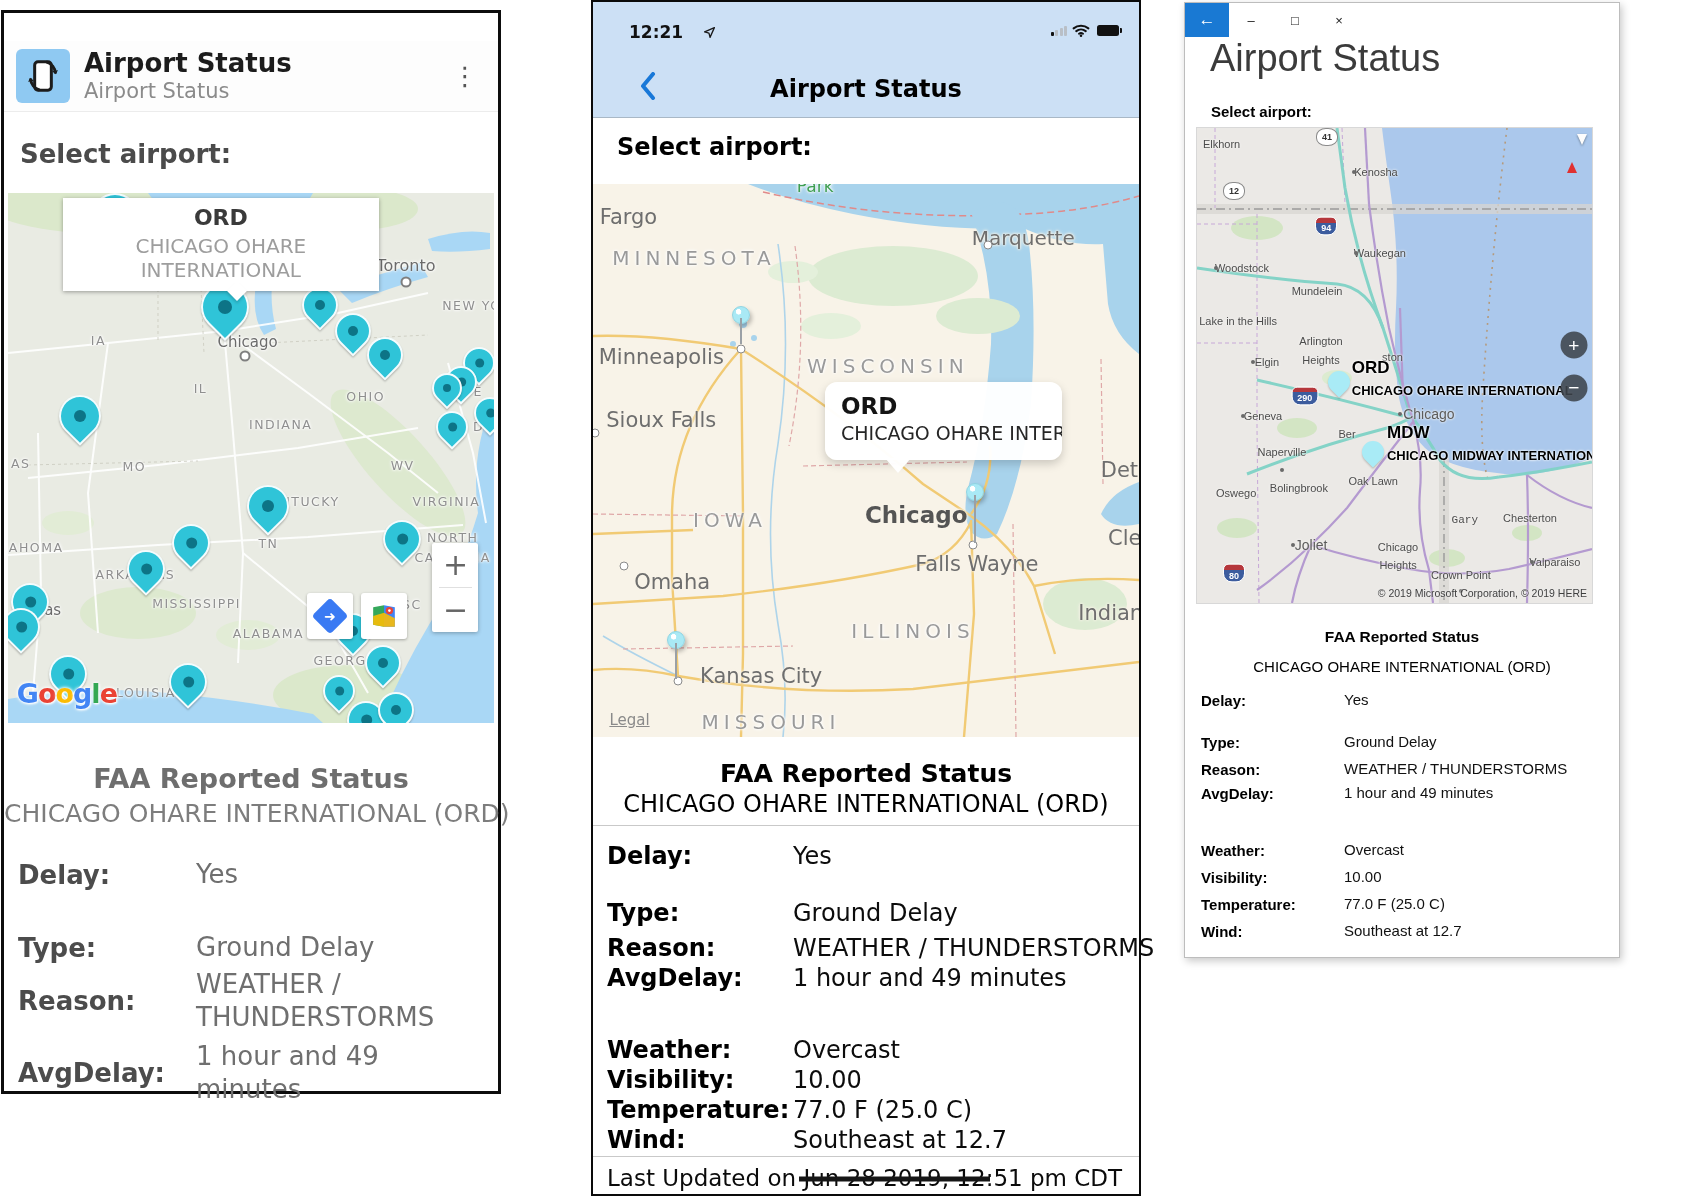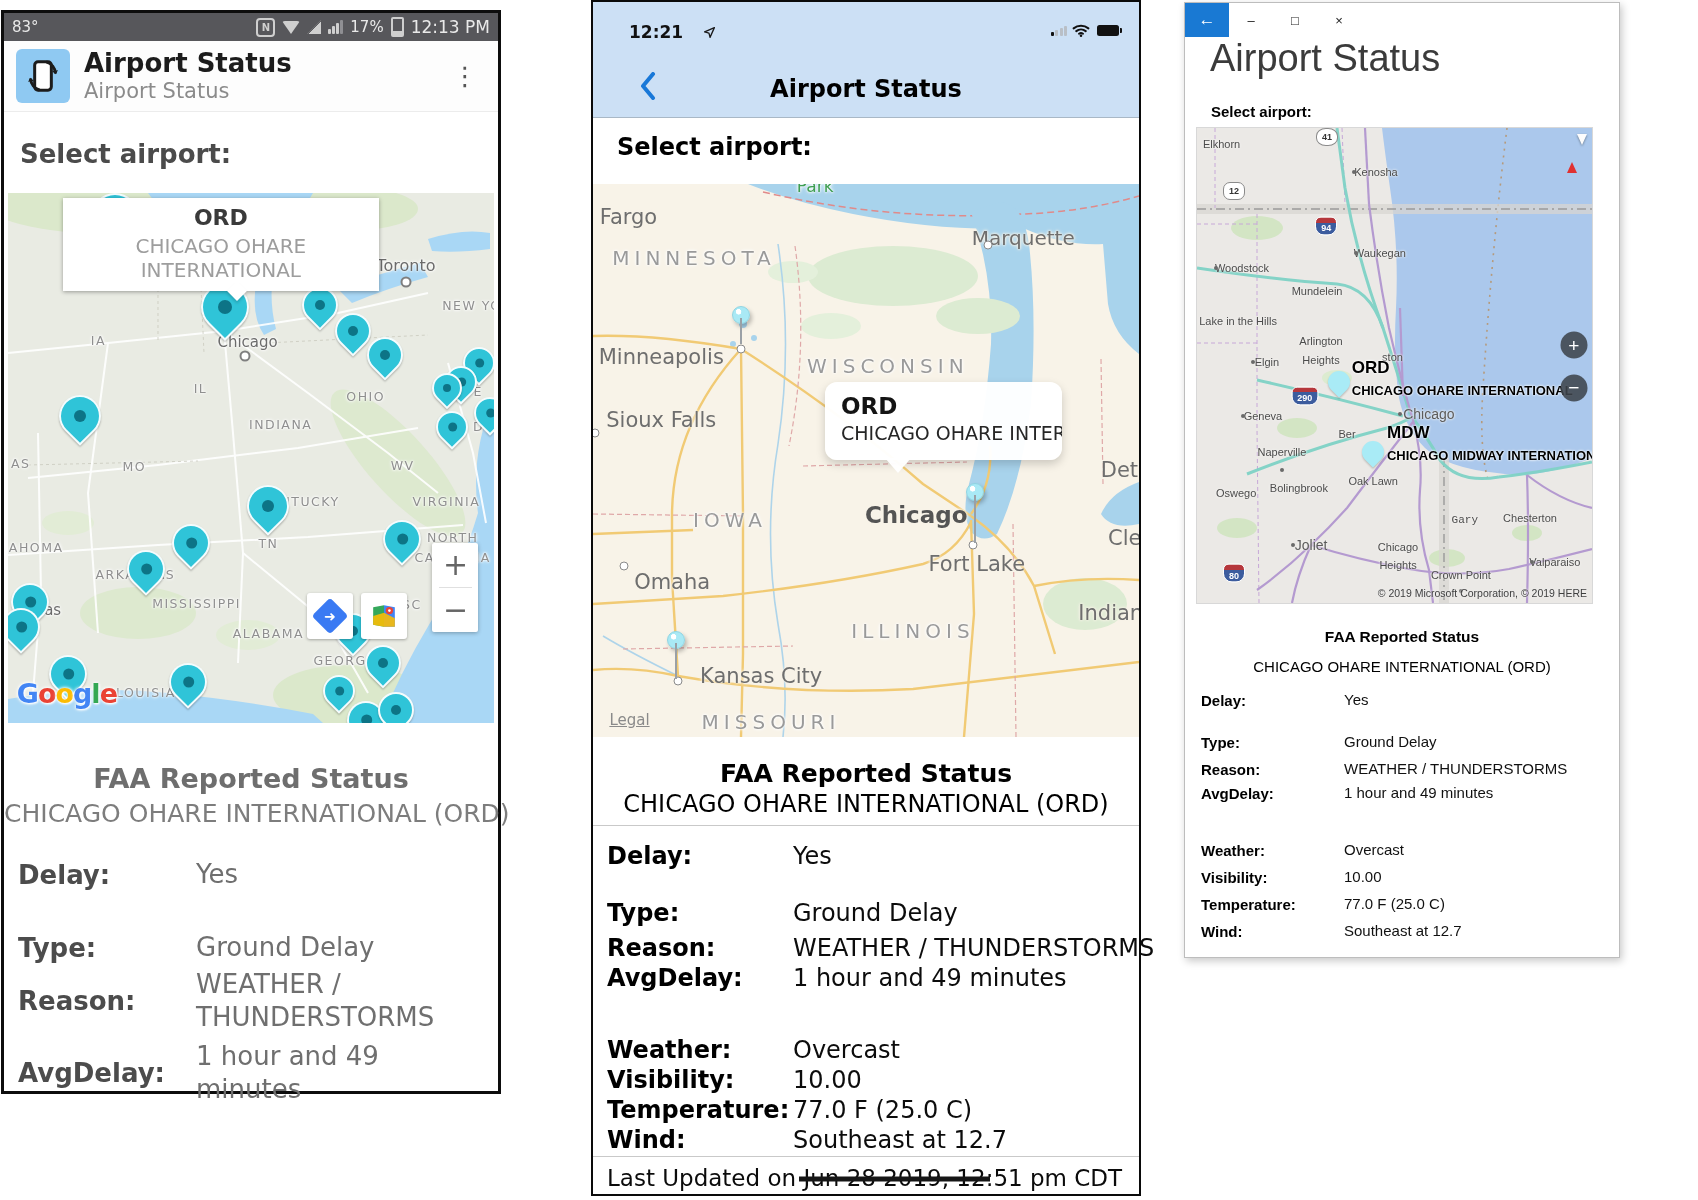--- a/index.html
+++ b/index.html
@@ -185,42 +185,20 @@
   .win .drows-a .drow:nth-of-type(3){margin-top:7px;}
   .win .drows-a .drow:nth-of-type(4){margin-top:4px;}
   .win .drows-b .drow + .drow{margin-top:7px;}
 </style>
 </head>
 <body>
 
 <div class="canvas">
 
   <section class="panel android">
-    <div class="a-status">
-      <span>83°</span>
-      <span class="sp"></span>
-      <span class="a-ic nfc">N</span>
-      <span class="a-ic">
-          <span class="wifi-a"></span>
-        </span>
-      <span class="a-ic">
-          <span class="slashic"></span>
-        </span>
-      <span class="a-ic sig">
-          <i></i>
-          <i></i>
-          <i></i>
-          <i></i>
-        </span>
-      <span class="a-ic">17%</span>
-      <span class="a-ic">
-          <span class="batt-a"></span>
-        </span>
-      <span class="a-time">12:13 PM</span>
-    </div>
     <div class="a-header">
       <span class="appicon">
         <svg width="40" height="40" viewBox="0 0 24 24">
             <rect x="7" y="3.5" width="10" height="17" rx="2" fill="#fff" stroke="#1c1c1c" stroke-width="1.8"></rect>
             <path d="M4.5 13.5 a 8 8 0 0 0 5.5 7" fill="none" stroke="#1c1c1c" stroke-width="1.8"></path>
             <path d="M19.5 10.5 a 8 8 0 0 0 -5.5 -7" fill="none" stroke="#1c1c1c" stroke-width="1.8"></path>
             <path d="M3 15.5 l1.5 -2.5 l2 2 z" fill="#1c1c1c"></path>
             <path d="M21 8.5 l-1.5 2.5 l-2 -2 z" fill="#1c1c1c"></path>
           </svg>
       </span>
@@ -557,21 +535,21 @@
           <span class="mlabel park" style="left: 40.7%; top: 0.4%;">Park</span>
           <span class="mlabel city lg" style="left: 6.5%; top: 6%;">Fargo</span>
           <span class="mlabel st" style="left: 18.5%; top: 13.4%;">MINNESOTA</span>
           <span class="mlabel city" style="left: 78.8%; top: 9.8%;">Marquette</span>
           <span class="mlabel city lg" style="left: 12.5%; top: 31.3%;">Minneapolis</span>
           <span class="mlabel st" style="left: 54%; top: 32.9%;">WISCONSIN</span>
           <span class="mlabel city lg" style="left: 12.5%; top: 42.7%;">Sioux Falls</span>
           <span class="mlabel st" style="left: 25.1%; top: 60.8%;">IOWA</span>
           <span class="mlabel city xl" style="left: 59.2%; top: 59.9%;">Chicago</span>
           <span class="mlabel city lg" style="left: 14.5%; top: 72%;">Omaha</span>
-          <span class="mlabel city lg" style="left: 70.3%; top: 68.7%;">Fort Lake</span>
+          <span class="mlabel city lg" style="left: 70.3%; top: 68.7%;">Falls Wayne</span>
           <span class="mlabel st" style="left: 58.6%; top: 80.8%;">ILLINOIS</span>
           <span class="mlabel city lg" style="left: 30.8%; top: 89%;">Kansas City</span>
           <span class="mlabel st" style="left: 32.6%; top: 97.3%;">MISSOURI</span>
           <span class="mlabel city lg" style="left: 97.2%; top: 51.7%;">Detr</span>
           <span class="mlabel city lg" style="left: 97.4%; top: 64%;">Cle</span>
           <span class="mlabel city lg" style="left: 96%; top: 77.6%;">Indiana</span>
         </div>
       <div>
           <span class="cdot" style="left: 27.1%; top: 29.8%;"></span>
           <span class="cdot" style="left: 15.6%; top: 89.9%;"></span>
@@ -738,21 +716,21 @@
           <span class="cdot" style="left: 14.2%; top: 49.3%;"></span>
           <span class="cdot" style="left: 11.6%; top: 60.6%;"></span>
           <span class="cdot" style="left: 51.4%; top: 60.2%;"></span>
           <span class="cdot" style="left: 21.5%; top: 71.9%;"></span>
           <span class="cdot" style="left: 24.2%; top: 87.8%;"></span>
           <span class="cdot" style="left: 84.8%; top: 91.4%;"></span>
           <span class="cdot" style="left: 66.8%; top: 97.4%;"></span>
         </div>
       <div>
           <span class="shield us" style="left: 32.9%; top: 1.8%;">41</span>
-          <span class="shield us" style="left: 9.4%; top: 13.3%; border-radius: 7px;">12</span>
+          <span class="shield us" style="left: 9.4%; top: 13.3%;">12</span>
           <span class="shield int" style="left: 32.7%; top: 20.6%;">94</span>
           <span class="shield int w" style="left: 27.3%; top: 56.4%;">290</span>
           <span class="shield int" style="left: 9.4%; top: 93.7%;">80</span>
         </div>
       <div>
           <span class="bpin" style="left: 35.9%; top: 55.8%;">
             <i></i>
           </span>
           <span class="bpin" style="left: 44.6%; top: 70.5%;">
             <i></i>

